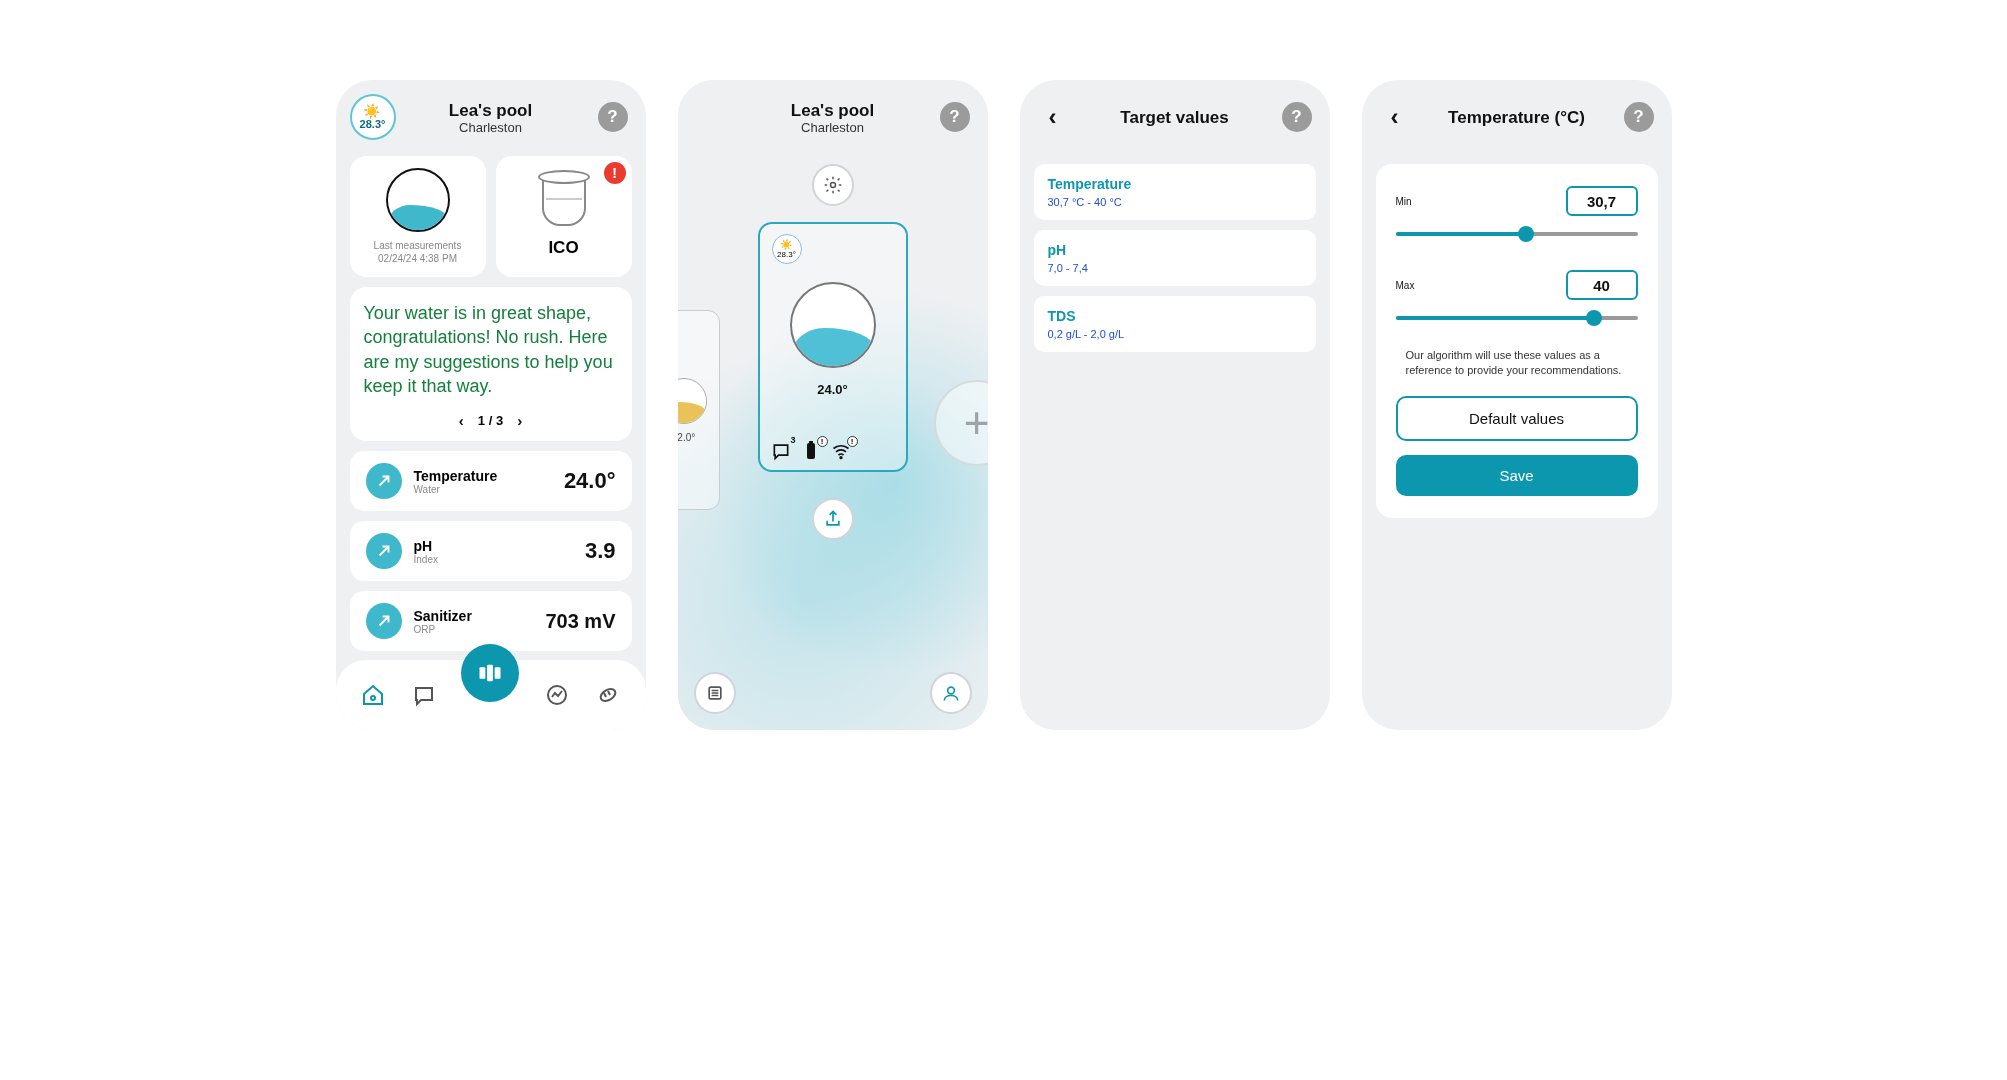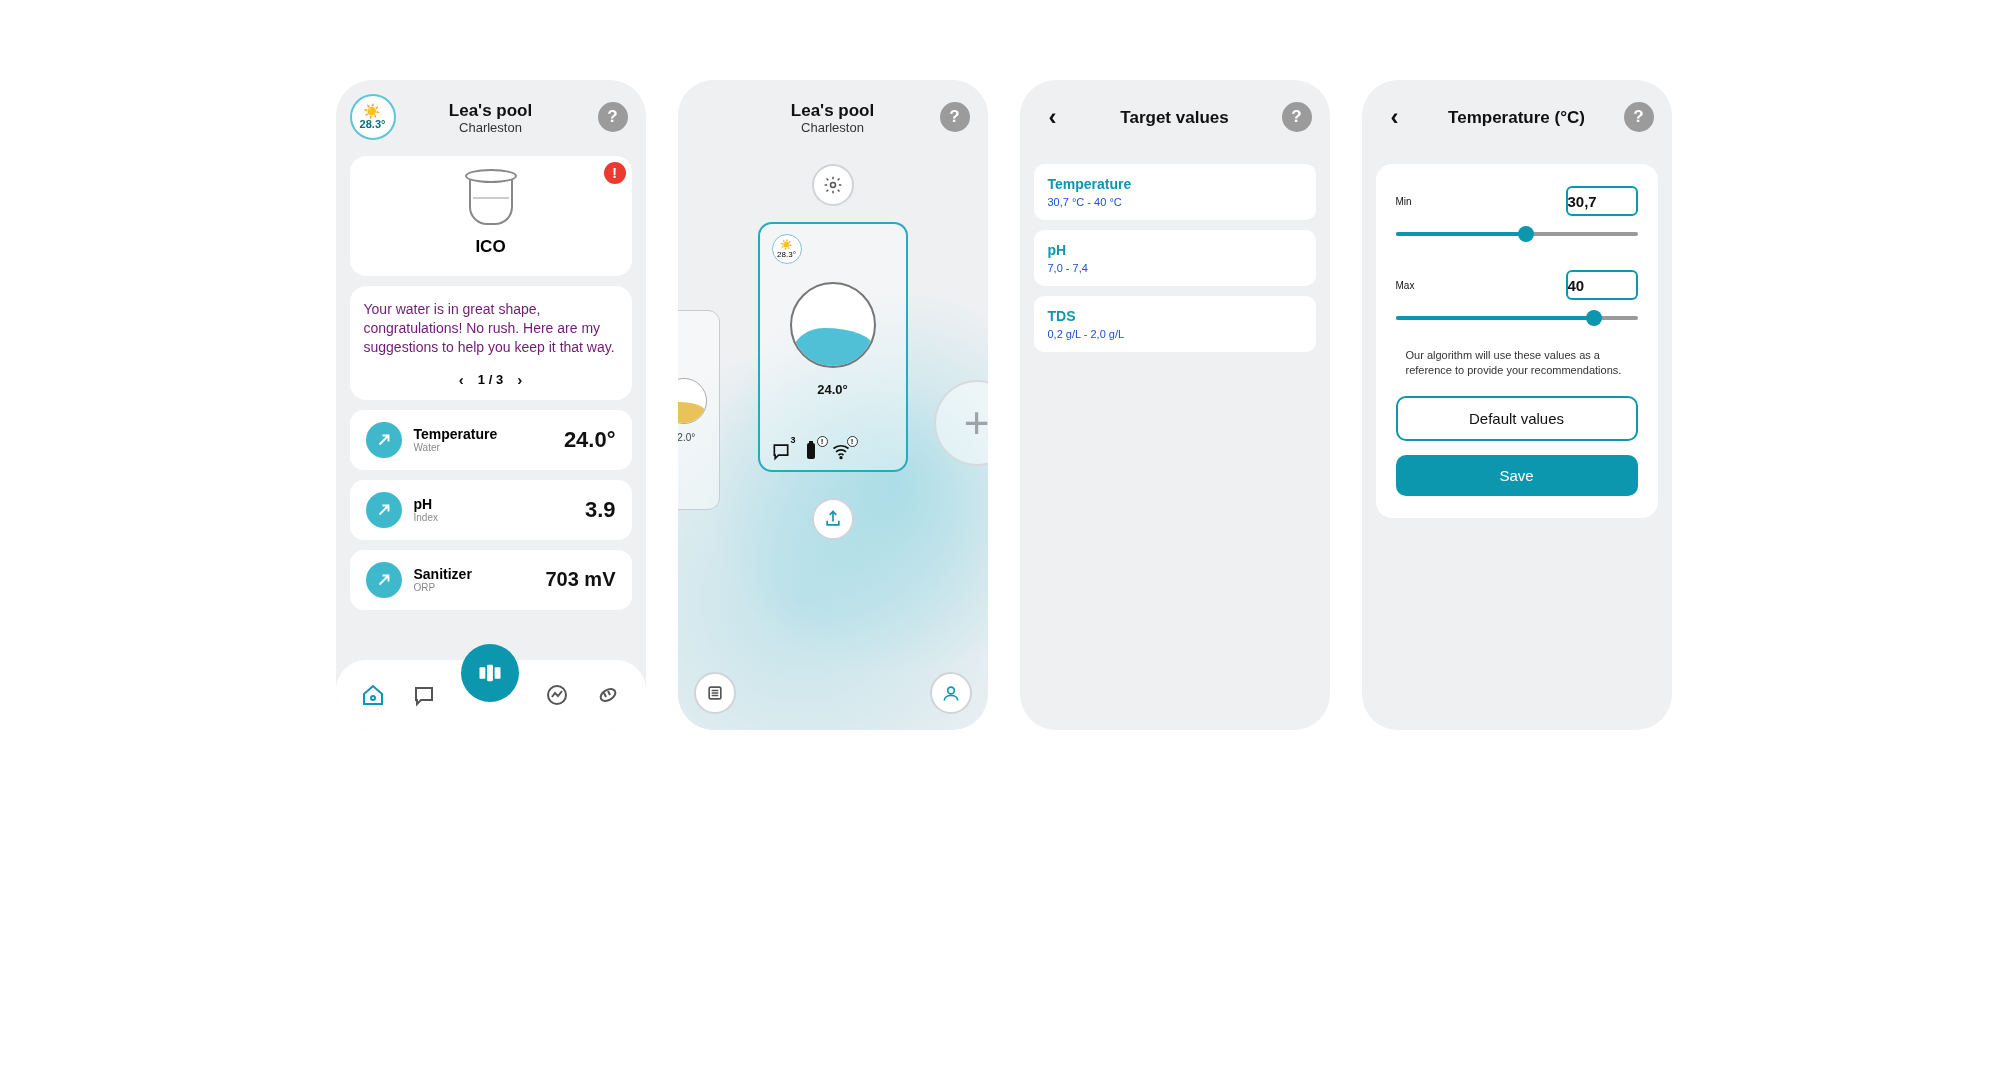--- a/index.html
+++ b/index.html
@@ -55,21 +55,21 @@
   .pool-circle { width:64px; height:64px; border-radius:50%; border:2px solid #111; position:relative; overflow:hidden;}
   .pool-circle .wave { position:absolute; bottom:0; left:0; right:0; height:42%; background:#3fb8cc; border-top-left-radius:40% 80%; border-top-right-radius:70% 60%; }
   .tile-sub { font-size:10px; color:#888; text-align:center; margin-top:8px; line-height:1.25;}
   .ico-cup { width:44px; height:50px; border:2px solid #888; border-top:none; border-radius:0 0 18px 18px; position:relative; }
   .ico-cup::before { content:""; position:absolute; top:-6px; left:-6px; right:-6px; height:10px; border:2px solid #888; border-radius:50%; background:#fff;}
   .ico-cup::after { content:""; position:absolute; left:2px; right:2px; top:22px; height:2px; background:#ccc;}
   .alert-dot { position:absolute; top:6px; right:6px; width:22px; height:22px; border-radius:50%; background:#e93b2f; color:#fff; font-weight:700; display:flex; align-items:center; justify-content:center; font-size:14px;}
   .ico-label { font-size:17px; font-weight:600; margin-top:12px;}
 
   .msg-card { background:#fff; border-radius:16px; padding:14px 14px 8px; margin-top:10px;}
-  .msg-card p { font-size:14px; color:#701a75; line-height:1.35;}
+  .msg-card p { font-size:18px; color:#15803d; line-height:1.35;}
   .pager { display:flex; align-items:center; justify-content:center; gap:10px; margin-top:10px; font-size:13px; font-weight:600;}
   .pager .chev { font-size:15px; color:#111; padding:4px;}
 
   .metric { background:#fff; border-radius:14px; padding:12px 16px; margin-top:10px; display:flex; align-items:center;}
   .metric .arrow { width:36px; height:36px; border-radius:50%; background:#3fb8cc; display:flex; align-items:center; justify-content:center; margin-right:12px; flex-shrink:0;}
   .metric .arrow svg { width:18px; height:18px; }
   .metric .labels { flex:1; }
   .metric .labels .name { font-weight:700; font-size:14px;}
   .metric .labels .sub { font-size:10px; color:#888;}
   .metric .value { font-weight:800; font-size:22px; color:#111;}
@@ -114,21 +114,21 @@
   
   .tv-list { display:flex; flex-direction:column; gap:10px; margin-top:14px;}
   .tv-item { background:#fff; border-radius:10px; padding:12px 14px;}
   .tv-item .n { color:#0d97ae; font-weight:700; font-size:14px;}
   .tv-item .r { font-size:11px; color:#1d4ed8; margin-top:4px;}
 
   
   .settings-card { background:#fff; border-radius:16px; padding:22px 20px; margin-top:14px;}
   .field-row { display:flex; align-items:center; justify-content:space-between; margin-bottom:8px;}
   .field-row label { font-size:10px; color:#111;}
-  .field-row input { width:72px; height:30px; border:2px solid #0d97ae; border-radius:6px; text-align:left; font-size:15px; font-weight:600; color:#111;}
+  .field-row input { width:72px; height:30px; border:2px solid #0d97ae; border-radius:6px; text-align:center; font-size:15px; font-weight:600; color:#111;}
   .slider { position:relative; height:20px; margin-bottom:26px;}
   .slider .track { position:absolute; top:8px; left:0; right:0; height:4px; background:#9a9a9a; border-radius:2px;}
   .slider .fill { position:absolute; top:8px; left:0; height:4px; background:#0d97ae; border-radius:2px;}
   .slider .thumb { position:absolute; top:2px; width:16px; height:16px; border-radius:50%; background:#0d97ae;}
   .helper { font-size:11px; color:#333; line-height:1.35; margin-top:-6px; padding:0 10px;}
   .btn-outline { margin-top:18px; border:2px solid #0d97ae; border-radius:10px; padding:12px; text-align:center; font-size:15px; font-weight:500; color:#111;}
   .btn-fill { margin-top:14px; background:#0d97ae; border-radius:10px; padding:12px; text-align:center; font-size:15px; font-weight:500; color:#fff;}
 </style>
 </head>
 <body>
@@ -142,20 +142,29 @@
       </div>
       <div class="title-box">
         <div class="title">Lea's pool</div>
         <div class="subtitle">Charleston</div>
       </div>
       <div class="help-btn">?</div>
     </div>
 
     <div class="tile-row">
       <div class="tile">
+        <div class="pool-circle">
+            <div class="wave"></div>
+          </div>
+        <div class="tile-sub">
+          <div>Last measurements</div>
+          <div>02/24/24 4:38 PM</div>
+        </div>
+      </div>
+      <div class="tile">
         <div class="alert-dot">!</div>
         <div class="ico-cup"></div>
         <div class="ico-label">ICO</div>
       </div>
     </div>
 
     <div class="msg-card">
       <p>Your water is in great shape, congratulations! No rush. Here are my suggestions to help you keep it that way.</p>
       <div class="pager">
         <span class="chev">‹</span>

